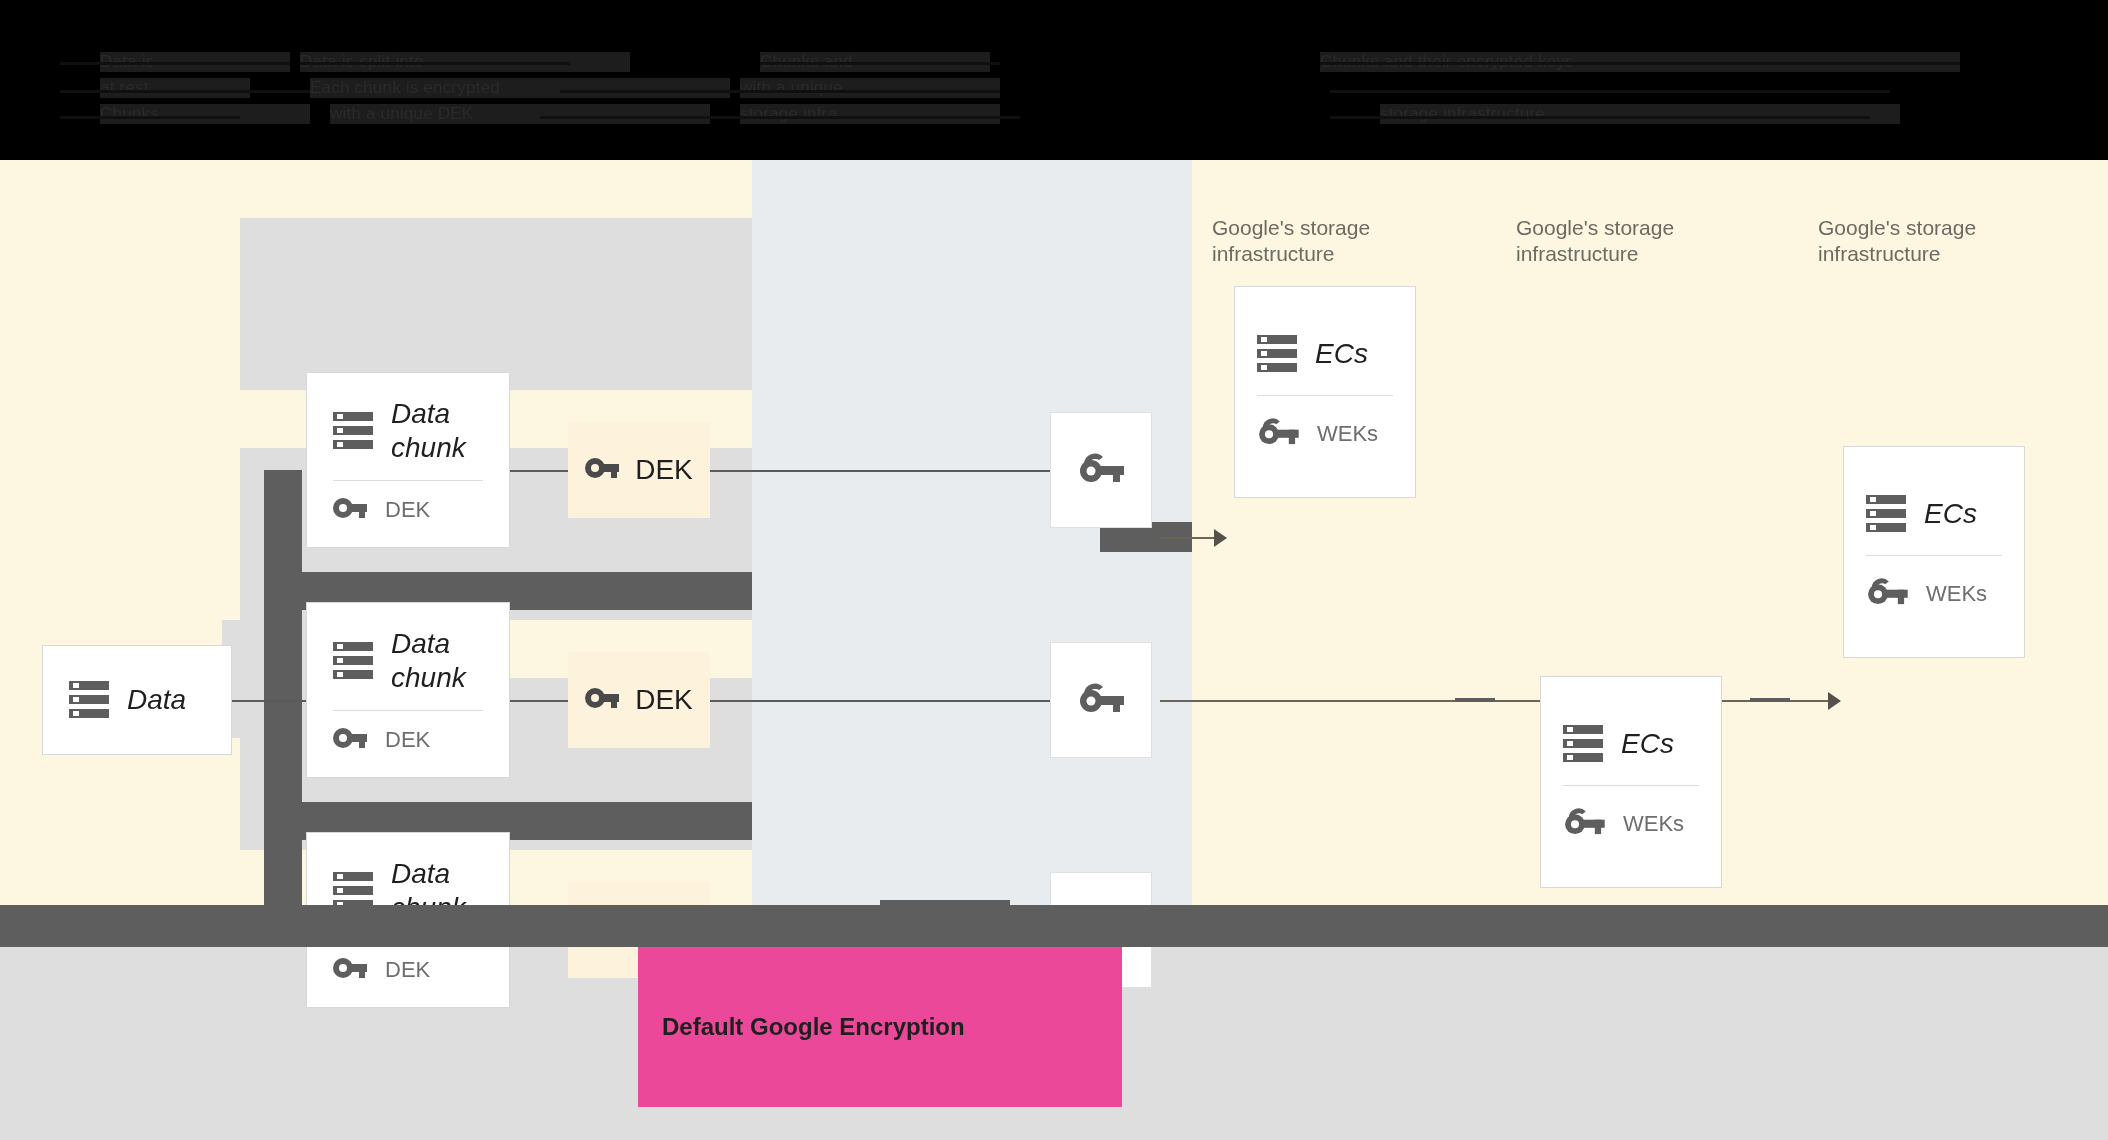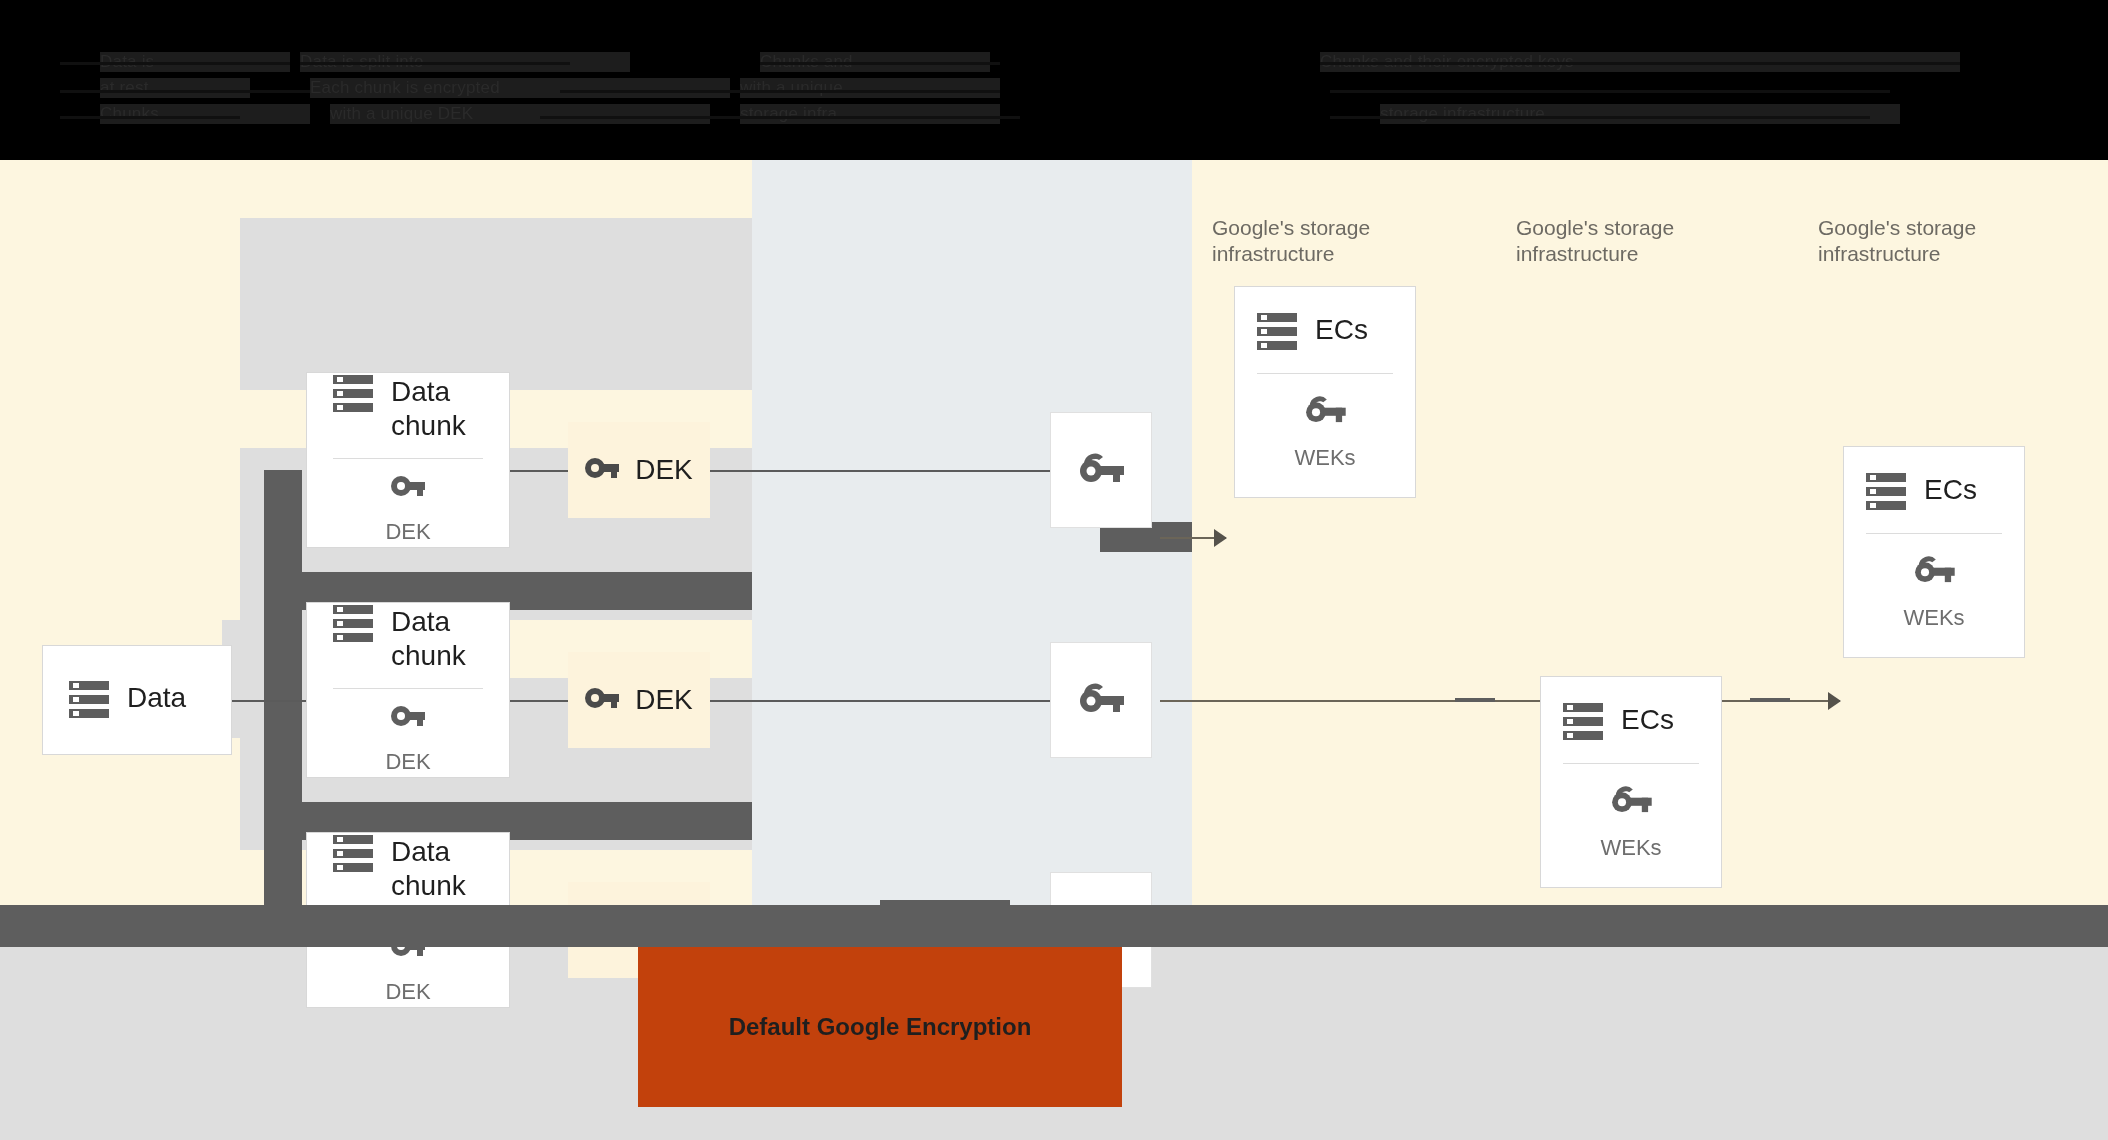--- a/index.html
+++ b/index.html
@@ -56,31 +56,31 @@
   }
 
   
   .card{
     position:absolute; background:#ffffff;
     border:1px solid #d8d8d8;
     display:flex; flex-direction:column;
     justify-content:center;
   }
   .card-top{
-    display:flex; align-items:flex-start; gap:18px;
+    display:flex; align-items:center; gap:18px;
     padding:0 26px;
+    font-style:italic;
   }
   .card-sep{
     height:1px; background:#dcdcdc;
     margin:16px 26px;
   }
   .card-bot{
     display:flex; align-items:center; gap:18px;
     padding:0 26px;
-    flex-direction:column;
   }
   .lbl-main{ font-size:28px; color:#1f1f1f; line-height:1.18; }
   .lbl-sub { font-size:22px; color:#6e6e6e; }
 
   
   .chip{
     position:absolute;
     display:flex; align-items:center; justify-content:center; gap:16px;
     border:1px solid transparent;
   }
@@ -114,23 +114,23 @@
   .ico-key, .ico-key2{ display:inline-block; flex:0 0 auto; }
 
   
   #botbar{
     position:absolute; left:0; top:745px; width:2108px; height:42px;
     background:#5e5e5e;
   }
   #caption{
     position:absolute; left:638px; top:787px;
     width:484px; height:160px;
-    background:#c2410c;
+    background:#ec4899;
     display:flex; flex-direction:column;
-    align-items:center; justify-content:center; gap:22px;
+    justify-content:center; gap:22px;
     padding:0 24px;
   }
   #caption .t1{ font-size:24px; font-weight:bold; color:#1f1f1f; }
   #caption .t2{ font-size:23px; color:#1f1f1f; text-align:center; line-height:1.35; }
   #caption .t2 b{ font-weight:bold; }
 </style>
 </head>
 <body>
 
 <div id="topbar">

